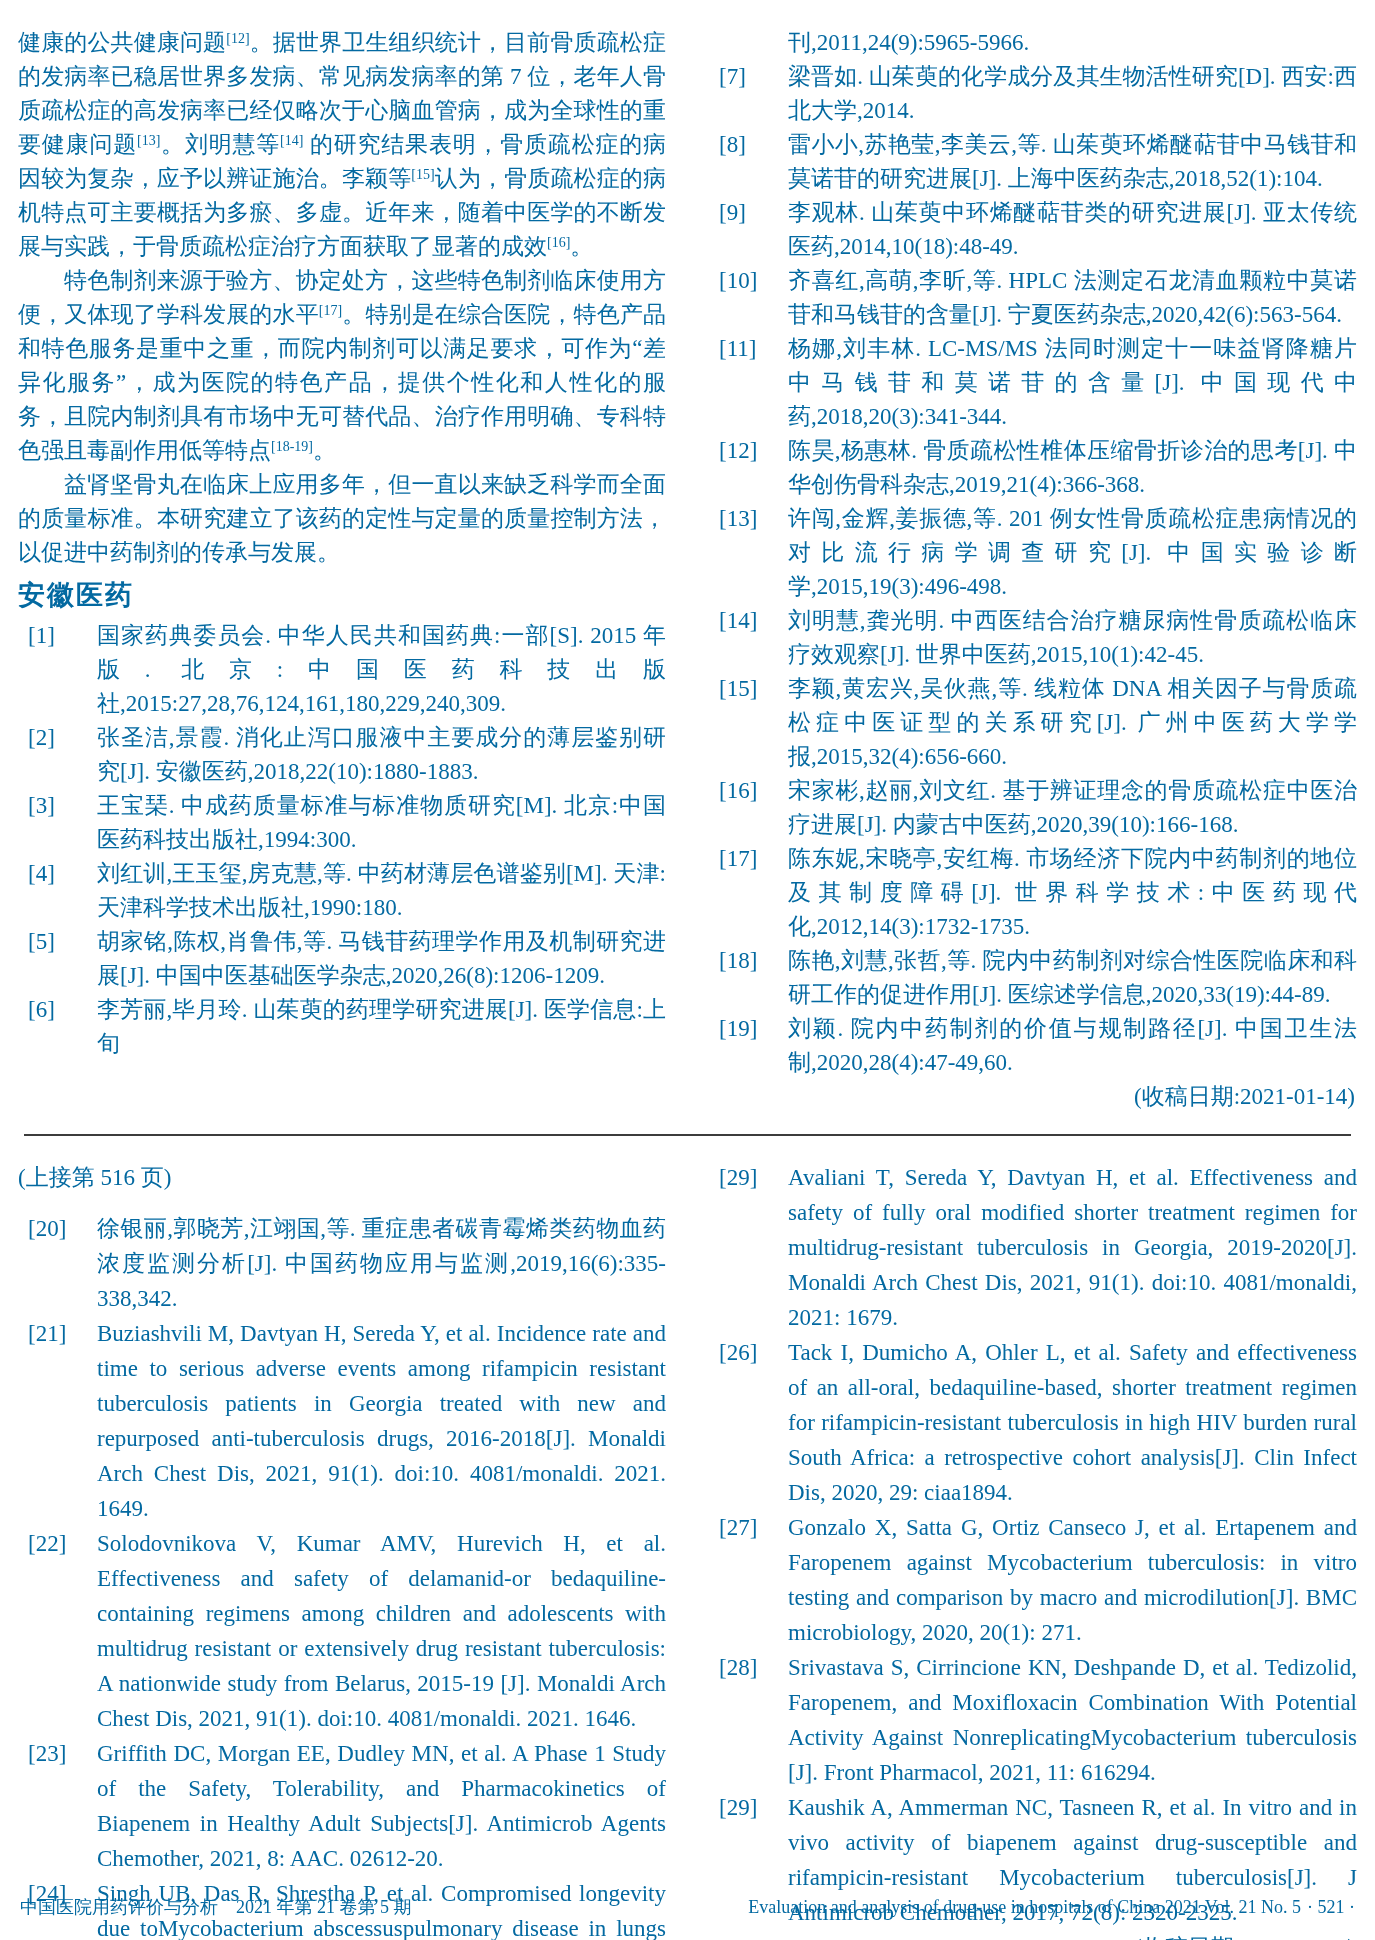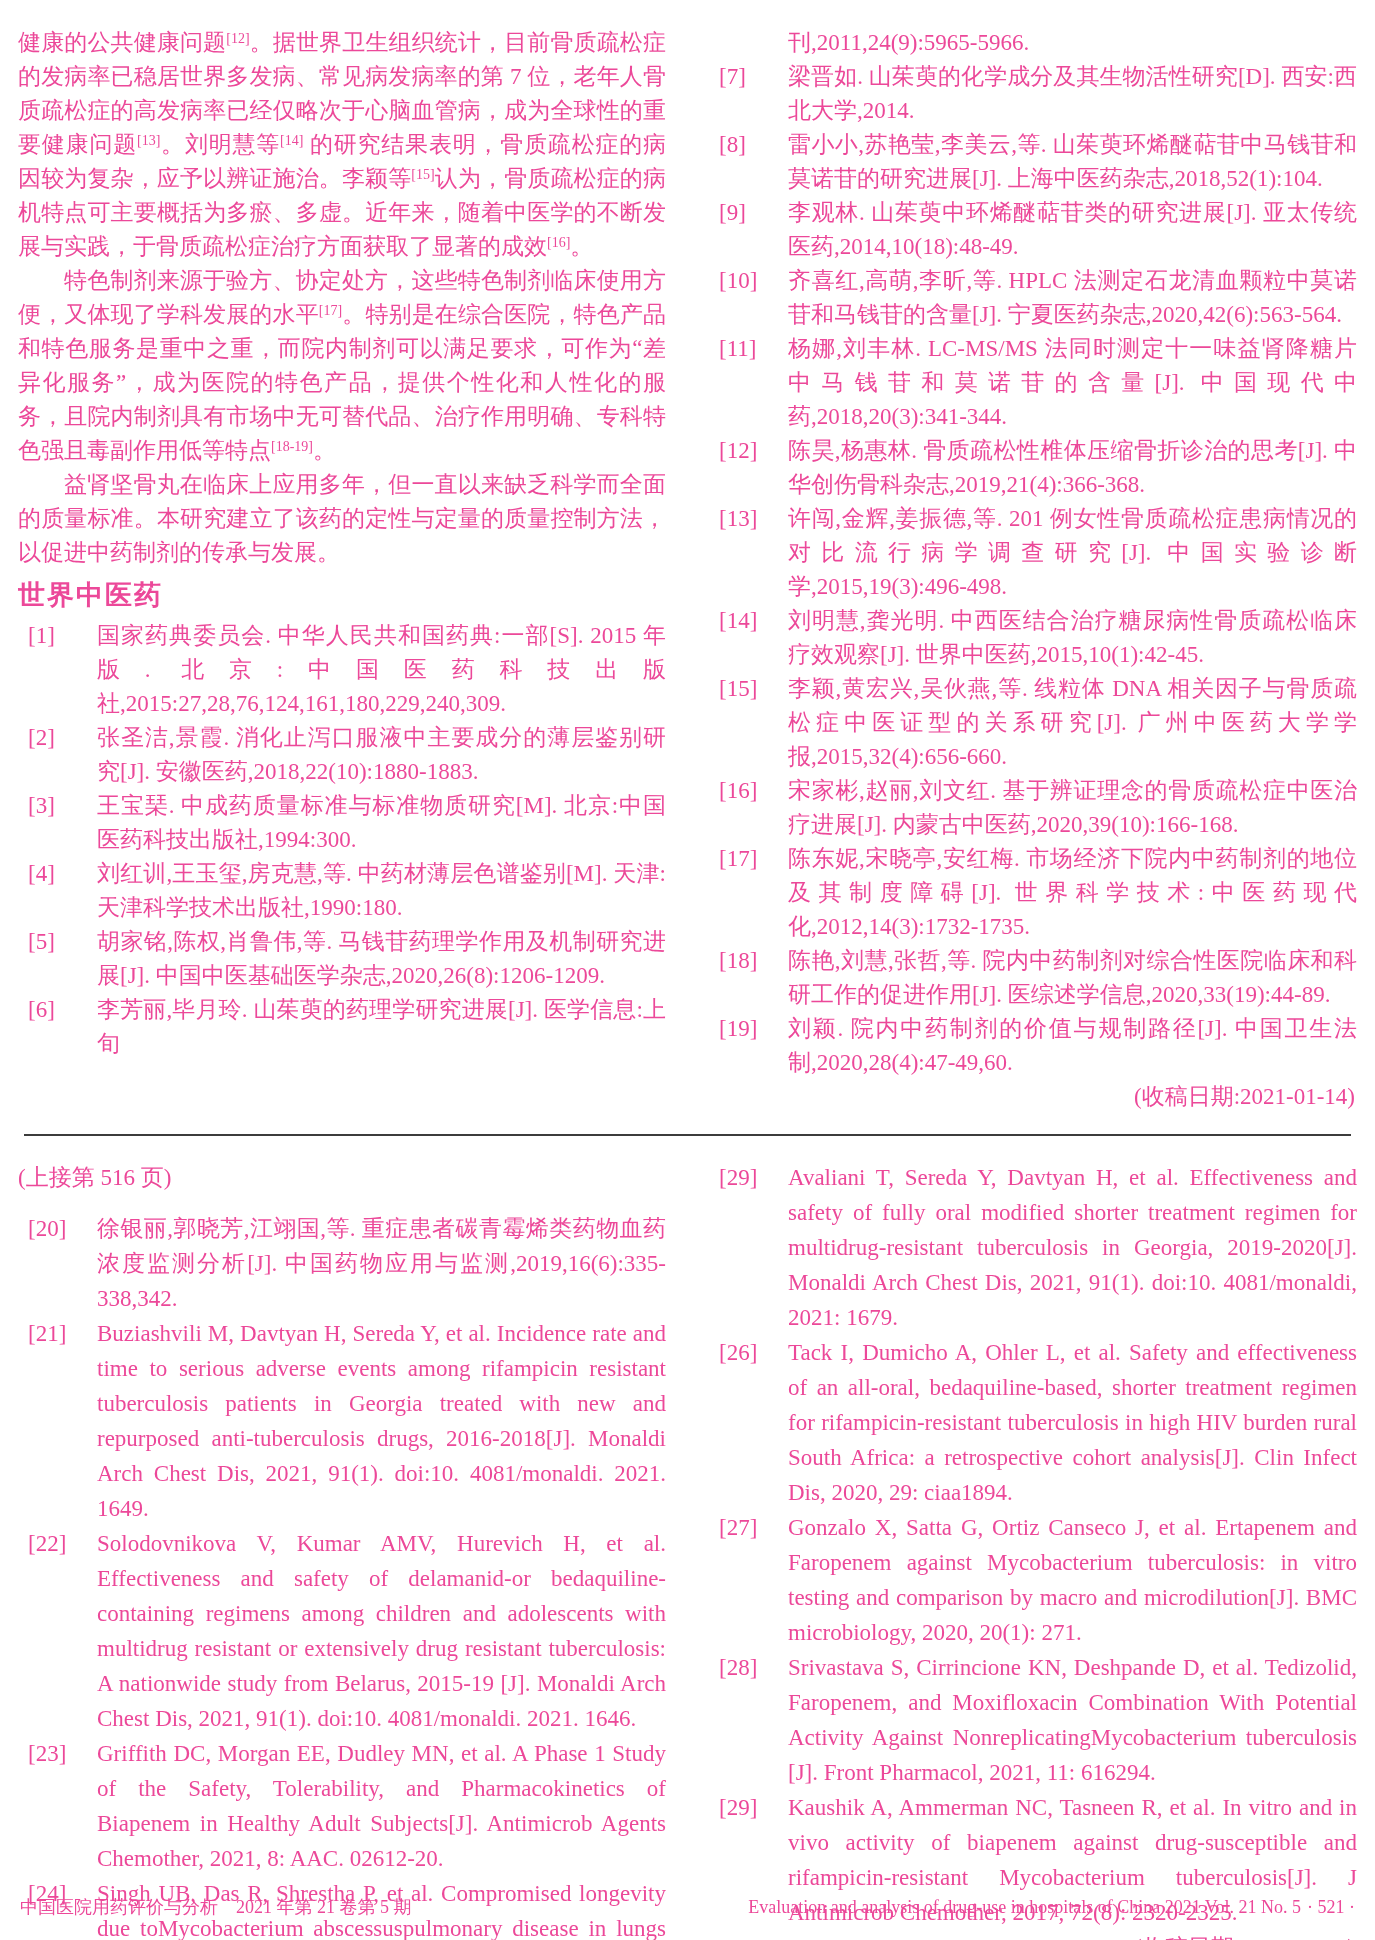--- a/index.html
+++ b/index.html
@@ -3,21 +3,21 @@
 <meta charset="utf-8">
 <style>
   html, body { margin: 0; padding: 0; background: #ffffff; }
   .page {
     position: relative;
     width: 1375px; height: 1940px;
     box-sizing: border-box;
     padding: 26px 18px 16px 18px;
     overflow: hidden;
     background: #fff;
-    color: #ec4899;
+    color: #0369a1;
     font-family: "Liberation Serif", "DejaVu Serif", serif;
     font-size: 23px;
     line-height: 34px;
   }
   .cols { display: flex; justify-content: space-between; }
   .col { width: 648px; }
   .para { margin: 0; text-align: justify; }
   .para.indent { text-indent: 2em; }
   sup.cite { font-size: 14px; line-height: 0; vertical-align: 7px; }
   .ref-heading {
@@ -56,21 +56,21 @@
 
 <div class="page">
 
   <div class="cols section-top">
     <div class="col">
       <div>
           <p class="para">健康的公共健康问题<sup class="cite">[12]</sup>。据世界卫生组织统计，目前骨质疏松症的发病率已稳居世界多发病、常见病发病率的第 7 位，老年人骨质疏松症的高发病率已经仅略次于心脑血管病，成为全球性的重要健康问题<sup class="cite">[13]</sup>。刘明慧等<sup class="cite">[14]</sup> 的研究结果表明，骨质疏松症的病因较为复杂，应予以辨证施治。李颖等<sup class="cite">[15]</sup>认为，骨质疏松症的病机特点可主要概括为多瘀、多虚。近年来，随着中医学的不断发展与实践，于骨质疏松症治疗方面获取了显著的成效<sup class="cite">[16]</sup>。</p>
           <p class="para indent">特色制剂来源于验方、协定处方，这些特色制剂临床使用方便，又体现了学科发展的水平<sup class="cite">[17]</sup>。特别是在综合医院，特色产品和特色服务是重中之重，而院内制剂可以满足要求，可作为“差异化服务”，成为医院的特色产品，提供个性化和人性化的服务，且院内制剂具有市场中无可替代品、治疗作用明确、专科特色强且毒副作用低等特点<sup class="cite">[18-19]</sup>。</p>
           <p class="para indent">益肾坚骨丸在临床上应用多年，但一直以来缺乏科学而全面的质量标准。本研究建立了该药的定性与定量的质量控制方法，以促进中药制剂的传承与发展。</p>
         </div>
-      <div class="ref-heading">世界中医药</div>
+      <div class="ref-heading">安徽医药</div>
       <div>
           <div class="ref">
             <span class="ref-num">[1]</span>
             <span class="ref-text">国家药典委员会. 中华人民共和国药典:一部[S]. 2015 年版. 北京:中国医药科技出版社,2015:27,28,76,124,161,180,229,240,309.</span>
           </div>
           <div class="ref">
             <span class="ref-num">[2]</span>
             <span class="ref-text">张圣洁,景霞. 消化止泻口服液中主要成分的薄层鉴别研究[J]. 安徽医药,2018,22(10):1880-1883.</span>
           </div>
           <div class="ref">

